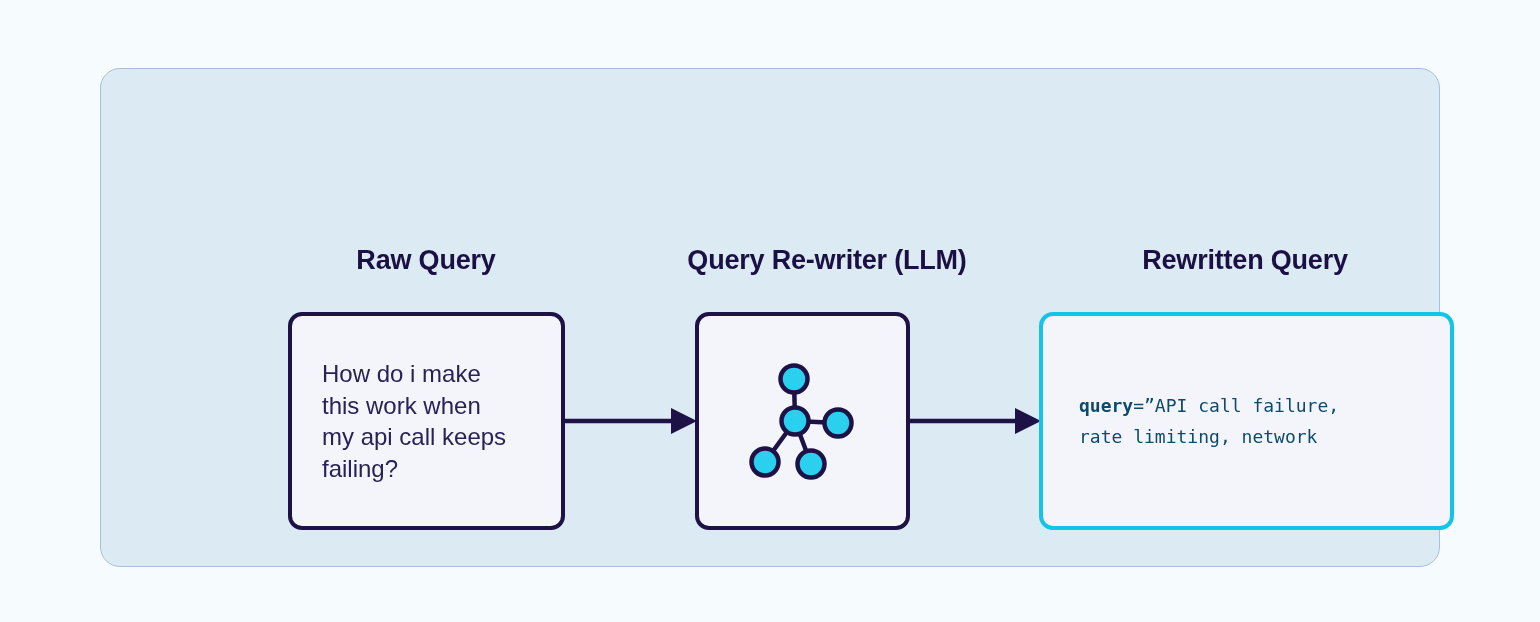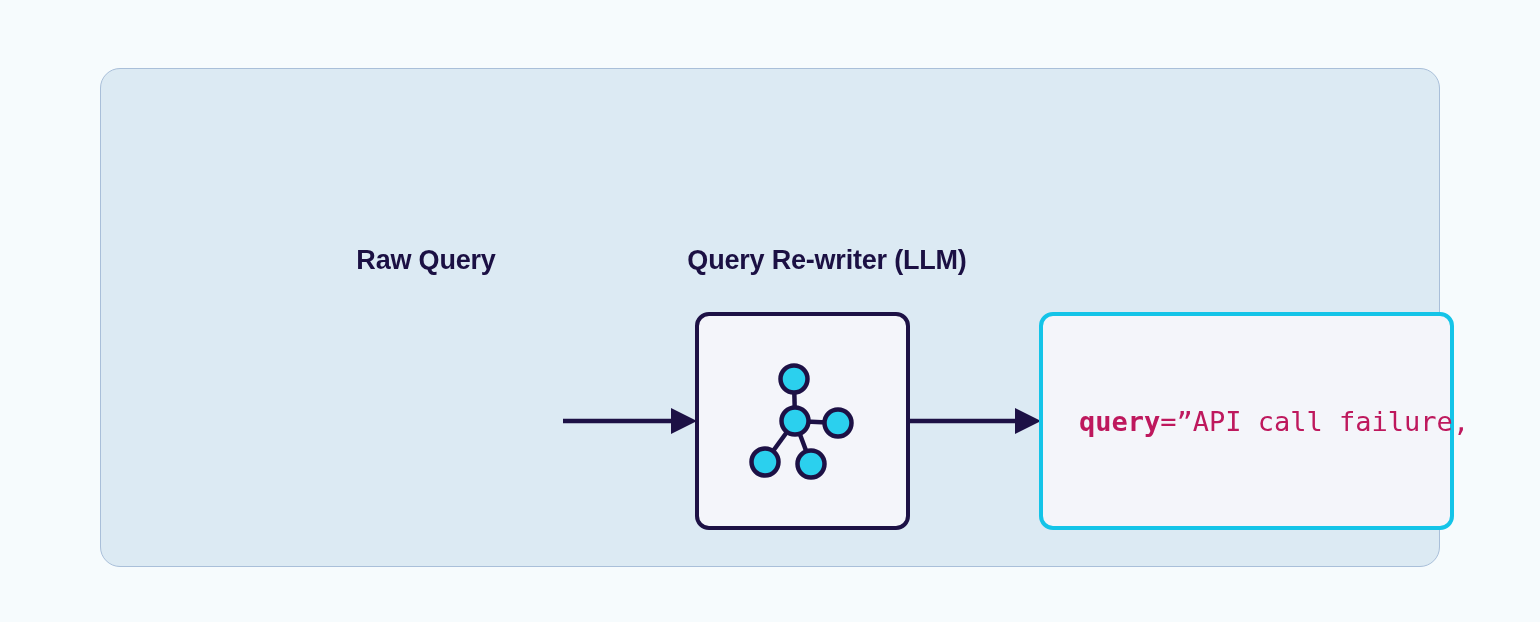--- a/index.html
+++ b/index.html
@@ -75,42 +75,49 @@
     width: 415px;
     border-color: #14c4e8;
     display: flex;
     flex-direction: column;
     justify-content: center;
     padding-left: 36px;
     padding-right: 8px;
   }
   .code-line {
     font-family: "DejaVu Sans Mono", monospace;
-    font-size: 27px;
+    font-size: 18px;
     line-height: 31px;
-    color: #be185d;
+    color: #0c4a6e;
     white-space: nowrap;
   }
   .code-keyword { font-weight: 700; }
 
   .arrow {
     position: absolute;
     top: 331px;
   }
   .arrow.a1 { left: 462px; }
   .arrow.a2 { left: 807px; }
 </style>
 </head>
 <body>
 
 <div class="panel">
 
   <div class="col-title t1">Raw Query</div>
   <div class="col-title t2">Query Re-writer (LLM)</div>
+  <div class="col-title t3">Rewritten Query</div>
 
+  <div class="node-box raw-box">
+    <div class="raw-line">How do i make</div>
+    <div class="raw-line">this work when</div>
+    <div class="raw-line">my api call keeps</div>
+    <div class="raw-line">failing?</div>
+  </div>
 
   <svg class="arrow a1" width="136" height="42" viewBox="0 0 136 42">
     <line x1="0" y1="21" x2="112" y2="21" stroke="#1d1145" stroke-width="4.5"></line>
     <polygon points="108,8 108,34 134,21" fill="#1d1145"></polygon>
   </svg>
 
   <div class="node-box llm-box">
     <svg width="207" height="210" viewBox="0 0 207 210">
       <g stroke="#1d1145" stroke-width="4.5">
         <line x1="96" y1="105" x2="95" y2="63"></line>
@@ -126,15 +133,16 @@
     </svg>
   </div>
 
   <svg class="arrow a2" width="135" height="42" viewBox="0 0 135 42">
     <line x1="0" y1="21" x2="111" y2="21" stroke="#1d1145" stroke-width="4.5"></line>
     <polygon points="107,8 107,34 133,21" fill="#1d1145"></polygon>
   </svg>
 
   <div class="node-box rewritten-box">
     <div class="code-line"><span class="code-keyword">query</span><span>=”API call failure,</span></div>
+    <div class="code-line">rate limiting, network</div>
   </div>
 
 </div>
 
 </body></html>

